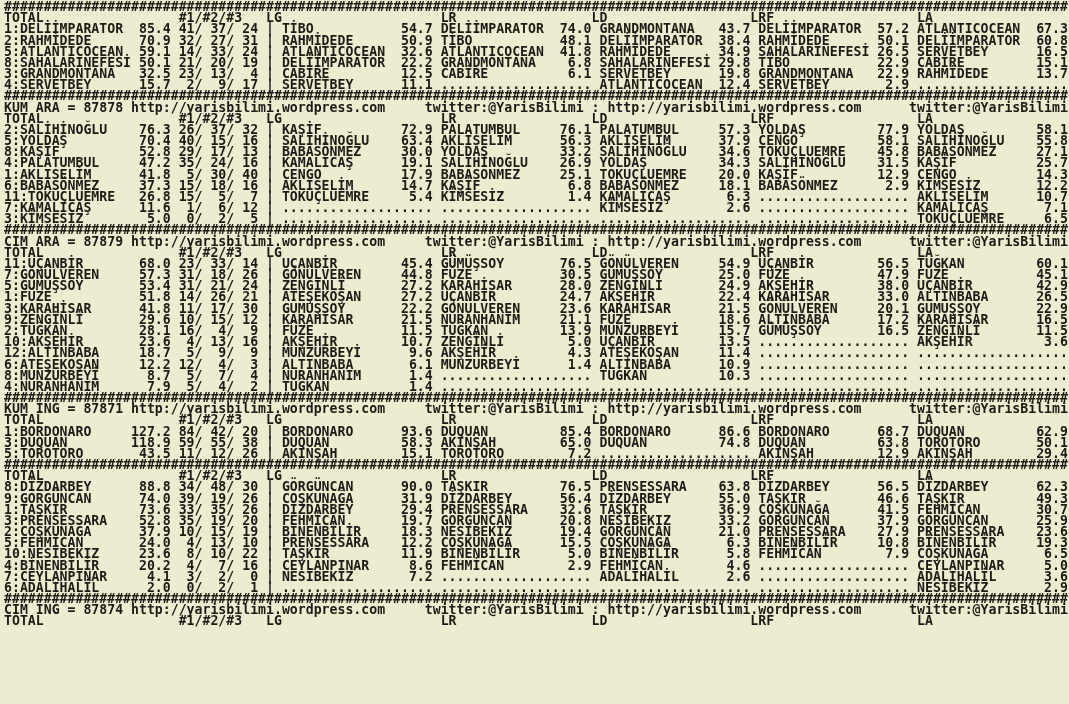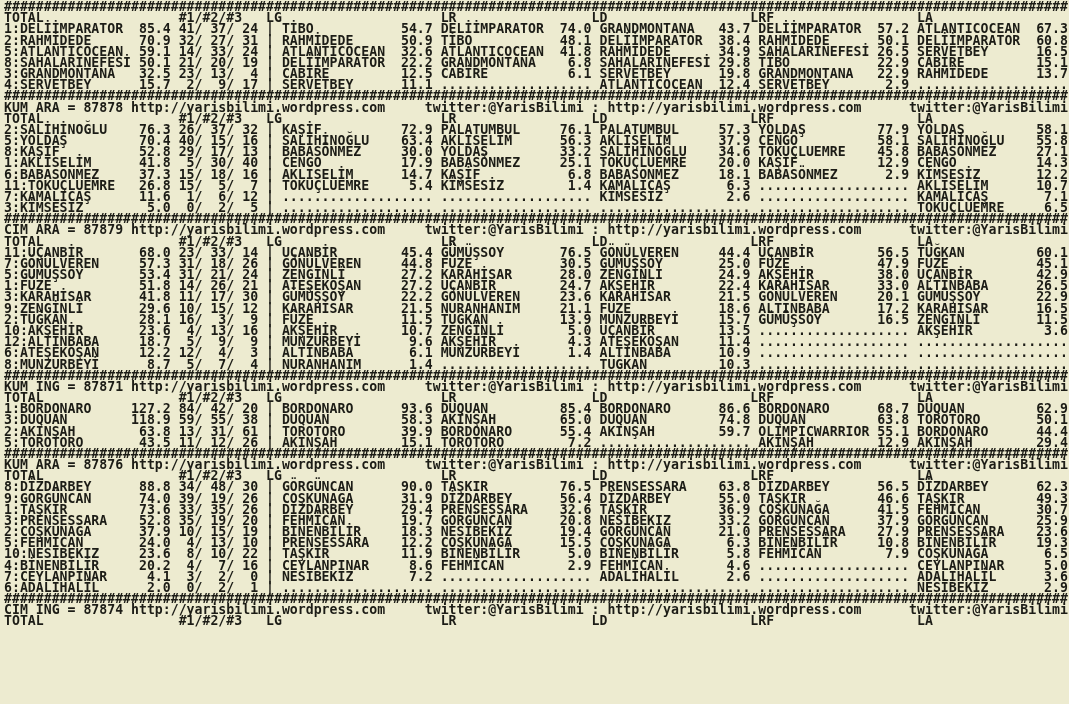--- a/index.html
+++ b/index.html
@@ -35,48 +35,48 @@
     <div class="line">5:ATLANTICOCEAN  59.1 14/ 33/ 24 | ATLANTICOCEAN  32.6 ATLANTICOCEAN  41.8 RAHMİDEDE      34.9 SAHALARINEFESİ 26.5 SERVETBEY      16.5</div>
     <div class="line">8:SAHALARINEFESİ 50.1 21/ 20/ 19 | DELİİMPARATOR  22.2 GRANDMONTANA    6.8 SAHALARINEFESİ 29.8 TİBO           22.9 CABİRE         15.1</div>
     <div class="line">3:GRANDMONTANA   32.5 23/ 13/  4 | CABİRE         12.5 CABİRE          6.1 SERVETBEY      19.8 GRANDMONTANA   22.9 RAHMİDEDE      13.7</div>
     <div class="line">4:SERVETBEY      15.7  2/  9/ 17 | SERVETBEY      11.1 ................... ATLANTICOCEAN  12.4 SERVETBEY       2.9 ...................</div>
     <div class="line">######################################################################################################################################</div>
     <div class="line">KUM ARA = 87878 http://yarisbilimi.wordpress.com     twitter:@YarisBilimi : http://yarisbilimi.wordpress.com      twitter:@YarisBilimi</div>
     <div class="line">TOTAL                 #1/#2/#3   LG                    LR                 LD                  LRF                  LA</div>
     <div class="line">2:SALİHİNOĞLU    76.3 26/ 37/ 32 | KAŞİF          72.9 PALATUMBUL     76.1 PALATUMBUL     57.3 YOLDAŞ         77.9 YOLDAŞ         58.1</div>
     <div class="line">5:YOLDAŞ         70.4 40/ 15/ 16 | SALİHİNOĞLU    63.4 AKLISELİM      56.3 AKLISELİM      37.9 CENGO          58.1 SALİHİNOĞLU    55.8</div>
     <div class="line">8:KAŞİF          52.8 29/ 17/ 13 | BABASÖNMEZ     30.0 YOLDAŞ         33.2 SALİHİNOĞLU    34.6 TOKUÇLUEMRE    45.8 BABASÖNMEZ     27.1</div>
+    <div class="line">4:PALATUMBUL     47.2 35/ 24/ 16 | KAMALICAŞ      19.1 SALİHİNOĞLU    26.9 YOLDAŞ         34.3 SALİHİNOĞLU    31.5 KAŞİF          25.7</div>
     <div class="line">1:AKLISELİM      41.8  5/ 30/ 40 | CENGO          17.9 BABASÖNMEZ     25.1 TOKUÇLUEMRE    20.0 KAŞİF          12.9 CENGO          14.3</div>
     <div class="line">6:BABASÖNMEZ     37.3 15/ 18/ 16 | AKLISELİM      14.7 KAŞİF           6.8 BABASÖNMEZ     18.1 BABASÖNMEZ      2.9 KİMSESİZ       12.2</div>
     <div class="line">11:TOKUÇLUEMRE   26.8 15/  5/  7 | TOKUÇLUEMRE     5.4 KİMSESİZ        1.4 KAMALICAŞ       6.3 ................... AKLISELİM      10.7</div>
     <div class="line">7:KAMALICAŞ      11.6  1/  6/ 12 | ................... ................... KİMSESİZ        2.6 ................... KAMALICAŞ       7.1</div>
     <div class="line">3:KİMSESİZ        5.0  0/  2/  5 | ................... ................... ................... ................... TOKUÇLUEMRE     6.5</div>
     <div class="line">######################################################################################################################################</div>
     <div class="line">CIM ARA = 87879 http://yarisbilimi.wordpress.com     twitter:@YarisBilimi : http://yarisbilimi.wordpress.com      twitter:@YarisBilimi</div>
     <div class="line">TOTAL                 #1/#2/#3   LG                    LR                 LD                  LRF                  LA</div>
-    <div class="line">11:UÇANBİR       68.0 23/ 33/ 14 | UÇANBİR        45.4 GÜMÜŞSOY       76.5 GÖNÜLVEREN     44.4 UÇANBİR        56.5 TUĞKAN         60.1</div>
+    <div class="line">11:UÇANBİR       68.0 23/ 33/ 14 | UÇANBİR        45.4 GÜMÜŞSOY       76.5 GÖNÜLVEREN     54.9 UÇANBİR        56.5 TUĞKAN         60.1</div>
     <div class="line">7:GÖNÜLVEREN     57.3 31/ 18/ 26 | GÖNÜLVEREN     44.8 FÜZE           30.5 GÜMÜŞSOY       25.0 FÜZE           47.9 FÜZE           45.1</div>
     <div class="line">5:GÜMÜŞSOY       53.4 31/ 21/ 24 | ZENGİNLİ       27.2 KARAHİSAR      28.0 ZENGİNLİ       24.9 AKŞEHİR        38.0 UÇANBİR        42.9</div>
     <div class="line">1:FÜZE           51.8 14/ 26/ 21 | ATEŞEKOŞAN     27.2 UÇANBİR        24.7 AKŞEHİR        22.4 KARAHİSAR      33.0 ALTINBABA      26.5</div>
     <div class="line">3:KARAHİSAR      41.8 11/ 17/ 30 | GÜMÜŞSOY       22.2 GÖNÜLVEREN     23.6 KARAHİSAR      21.5 GÖNÜLVEREN     20.1 GÜMÜŞSOY       22.9</div>
     <div class="line">9:ZENGİNLİ       29.6 10/ 15/ 12 | KARAHİSAR      21.5 NURANHANIM     21.1 FÜZE           18.6 ALTINBABA      17.2 KARAHİSAR      16.5</div>
-    <div class="line">2:TUĞKAN         28.1 16/  3/  9 | FÜZE           11.5 TUĞKAN         13.9 MUNZURBEYİ     15.7 GÜMÜŞSOY       16.5 ZENGİNLİ       11.5</div>
+    <div class="line">2:TUĞKAN         28.1 16/  4/  9 | FÜZE           11.5 TUĞKAN         13.9 MUNZURBEYİ     15.7 GÜMÜŞSOY       16.5 ZENGİNLİ       11.5</div>
     <div class="line">10:AKŞEHİR       23.6  4/ 13/ 16 | AKŞEHİR        10.7 ZENGİNLİ        5.0 UÇANBİR        13.5 ................... AKŞEHİR         3.6</div>
     <div class="line">12:ALTINBABA     18.7  5/  9/  9 | MUNZURBEYİ      9.6 AKŞEHİR         4.3 ATEŞEKOŞAN     11.4 ................... ...................</div>
     <div class="line">6:ATEŞEKOŞAN     12.2 12/  4/  3 | ALTINBABA       6.1 MUNZURBEYİ      1.4 ALTINBABA      10.9 ................... ...................</div>
     <div class="line">8:MUNZURBEYİ      8.7  5/  7/  4 | NURANHANIM      1.4 ................... TUĞKAN         10.3 ................... ...................</div>
+    <div class="line">4:NURANHANIM      7.9  5/  4/  2 | TUĞKAN          1.4 ................... ................... ................... ...................</div>
     <div class="line">######################################################################################################################################</div>
     <div class="line">KUM ING = 87871 http://yarisbilimi.wordpress.com     twitter:@YarisBilimi : http://yarisbilimi.wordpress.com      twitter:@YarisBilimi</div>
     <div class="line">TOTAL                 #1/#2/#3   LG                    LR                 LD                  LRF                  LA</div>
     <div class="line">1:BORDONARO     127.2 84/ 42/ 20 | BORDONARO      93.6 DUQUAN         85.4 BORDONARO      86.6 BORDONARO      68.7 DUQUAN         62.9</div>
     <div class="line">3:DUQUAN        118.9 59/ 55/ 38 | DUQUAN         58.3 AKINŞAH        65.0 DUQUAN         74.8 DUQUAN         63.8 TOROTORO       50.1</div>
-    <div class="line">2:AKINŞAH        63.8 13/ 31/ 61 | TOROTORO       39.9 BORDONARO      55.4 AKINŞAH        59.7 OLIMPICWARRIOR 55.1 BORDONARO      44.4</div>
     <div class="line">5:TOROTORO       43.5 11/ 12/ 26 | AKINŞAH        15.1 TOROTORO        7.2 ................... AKINŞAH        12.9 AKINŞAH        29.4</div>
     <div class="line">######################################################################################################################################</div>
-    <div class="line">KUM ARA = 87876 http://yarisbilimi.wordpress.com     twitter:@YarisBilimi : http://yarisbilimi.wordpress.com      twitter:@YarisBilimi</div>
     <div class="line">TOTAL                 #1/#2/#3   LG                    LR                 LD                  LRF                  LA</div>
     <div class="line">8:DİZDARBEY      88.8 34/ 48/ 30 | GÖRGÜNCAN      90.0 TAŞKIR         76.5 PRENSESSARA    63.8 DİZDARBEY      56.5 DİZDARBEY      62.3</div>
     <div class="line">9:GÖRGÜNCAN      74.0 39/ 19/ 26 | COŞKUNAĞA      31.9 DİZDARBEY      56.4 DİZDARBEY      55.0 TAŞKIR         46.6 TAŞKIR         49.3</div>
     <div class="line">1:TAŞKIR         73.6 33/ 35/ 26 | DİZDARBEY      29.4 PRENSESSARA    32.6 TAŞKIR         36.9 COŞKUNAĞA      41.5 FEHMİCAN       30.7</div>
     <div class="line">3:PRENSESSARA    52.8 35/ 19/ 20 | FEHMİCAN       19.7 GÖRGÜNCAN      20.8 NESİBEKIZ      33.2 GÖRGÜNCAN      37.9 GÖRGÜNCAN      25.9</div>
     <div class="line">2:COŞKUNAĞA      37.9 10/ 15/ 19 | BİNENBİLİR     18.3 NESİBEKIZ      19.4 GÖRGÜNCAN      21.0 PRENSESSARA    27.9 PRENSESSARA    23.6</div>
     <div class="line">5:FEHMİCAN       24.0  4/ 13/ 10 | PRENSESSARA    12.2 COŞKUNAĞA      15.5 COŞKUNAĞA       6.3 BİNENBİLİR     10.8 BİNENBİLİR     19.3</div>
     <div class="line">10:NESİBEKIZ     23.6  8/ 10/ 22 | TAŞKIR         11.9 BİNENBİLİR      5.0 BİNENBİLİR      5.8 FEHMİCAN        7.9 COŞKUNAĞA       6.5</div>
     <div class="line">4:BİNENBİLİR     20.2  4/  7/ 16 | CEYLANPINAR     8.6 FEHMİCAN        2.9 FEHMİCAN        4.6 ................... CEYLANPINAR     5.0</div>
     <div class="line">7:CEYLANPINAR     4.1  3/  2/  0 | NESİBEKIZ       7.2 ................... ADALIHALİL      2.6 ................... ADALIHALİL      3.6</div>

